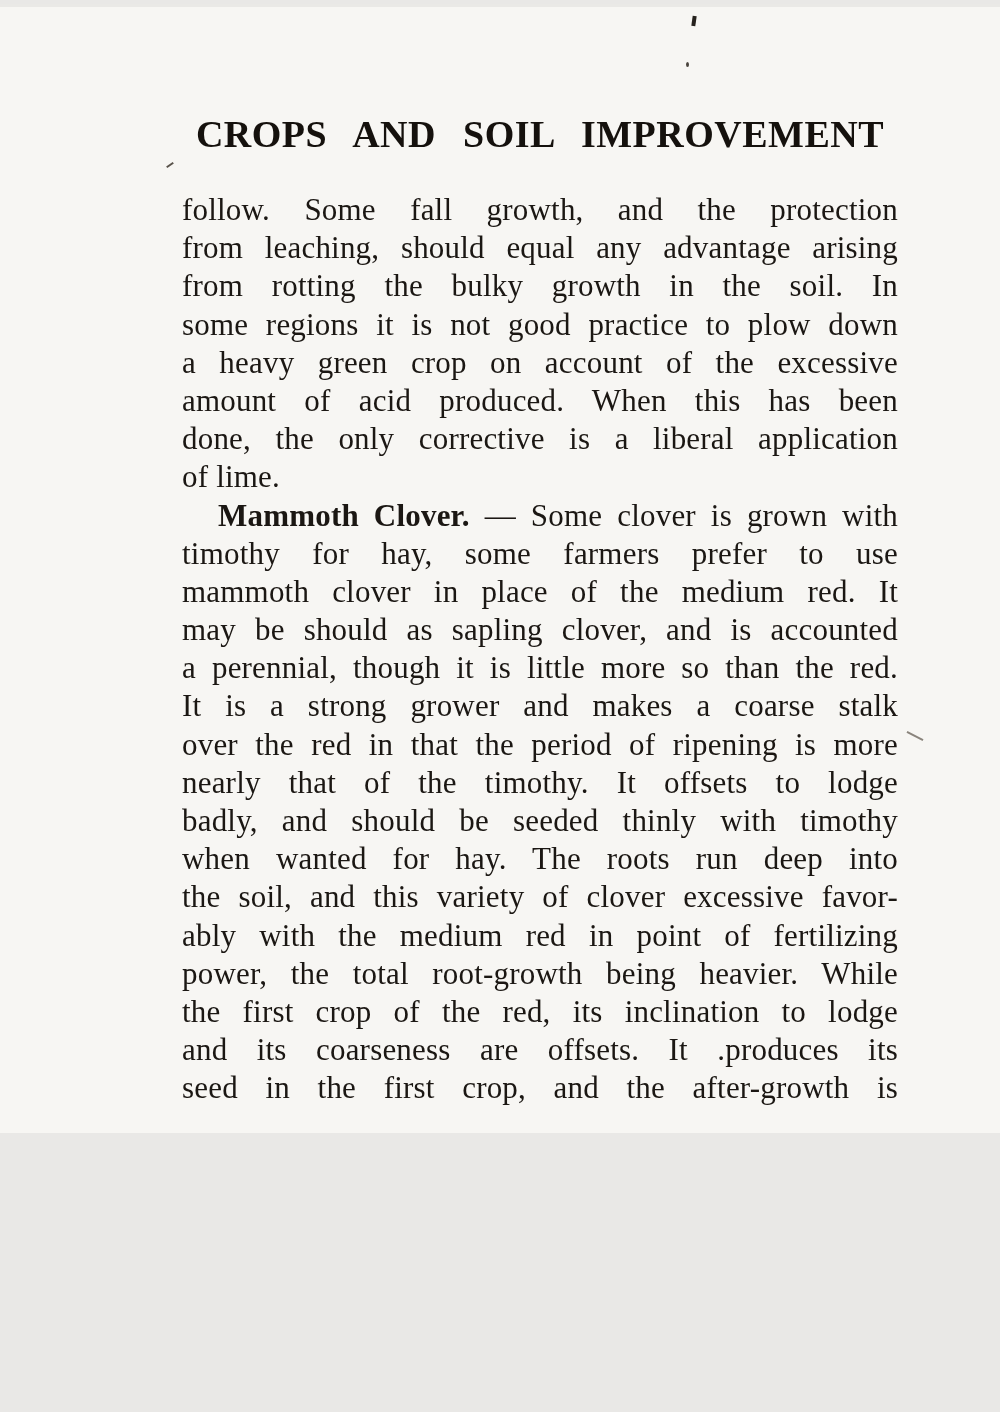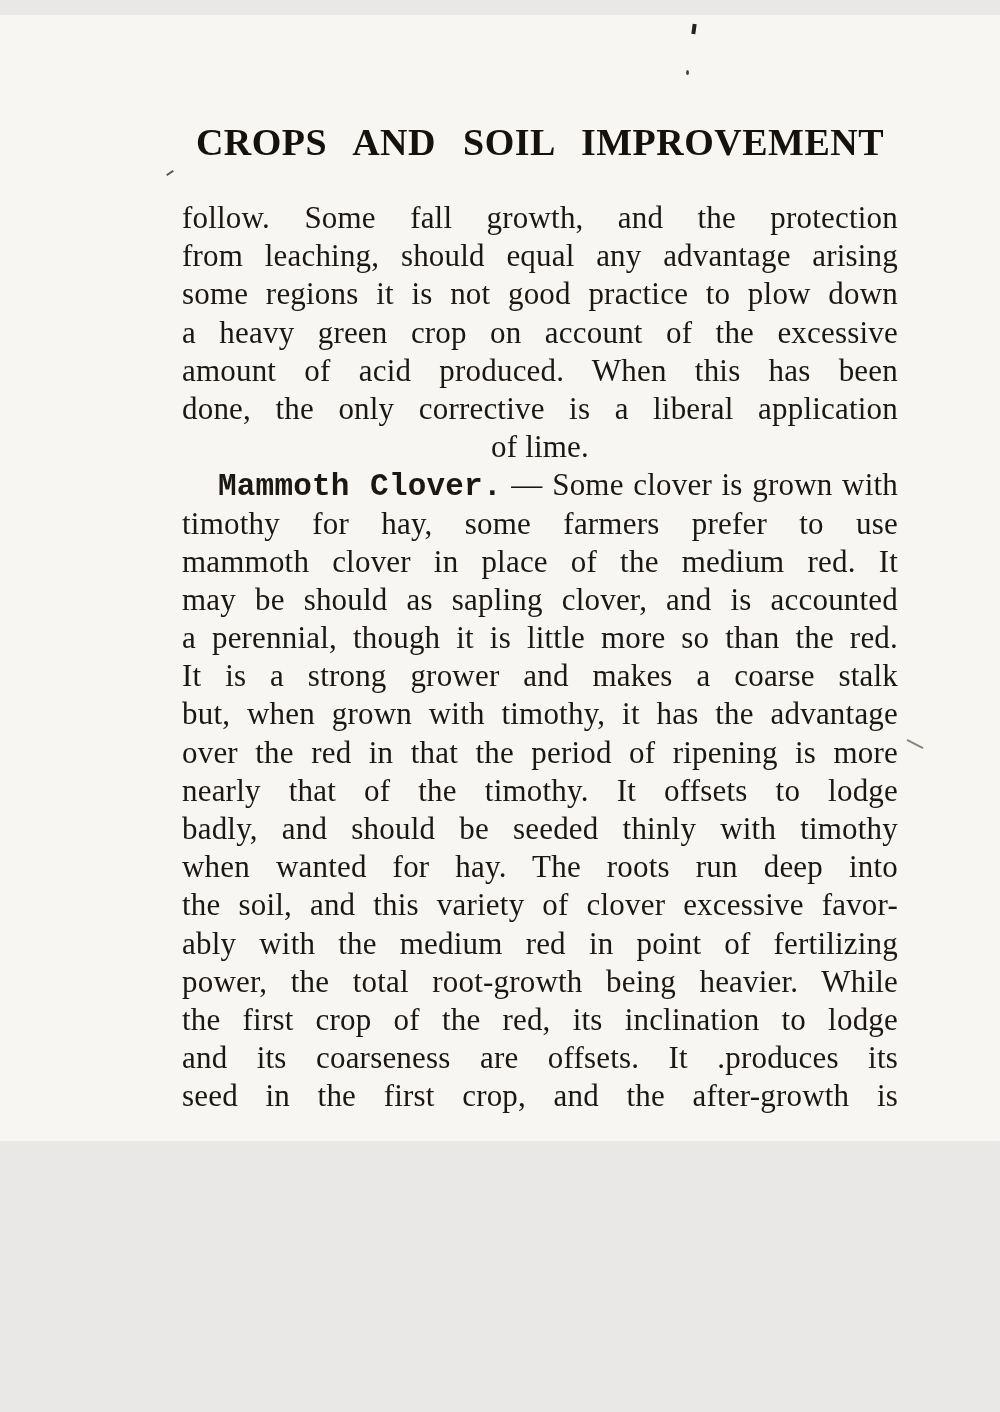--- a/index.html
+++ b/index.html
@@ -4,21 +4,21 @@
 <style>
   html, body {
     margin: 0;
     padding: 0;
     background: #e9e8e6;
   }
   .page {
     position: relative;
     width: 1000px;
     height: 1129px;
-    margin: 12px auto;
+    margin: 4px auto;
     background: #f7f6f3;
     overflow: hidden;
     font-family: "Liberation Serif", "DejaVu Serif", serif;
     color: #1b1713;
   }
   
   .scan-edge-top {
     position: absolute;
     top: 0; left: 0;
     width: 100%; height: 3px;
@@ -41,32 +41,31 @@
     position: absolute;
     top: 187px;
     left: 182px;
     width: 716px;
     font-size: 31px;
     line-height: 38.2px;
     letter-spacing: 0.2px;
   }
   .line {
     height: 38.2px;
-    text-align: center;
+    text-align: left;
   }
   .line.j {
     text-align: justify;
     text-align-last: justify;
   }
   .line.indent {
     text-indent: 36px;
   }
   .lead {
     font-weight: 700;
-    font-family: Liberation Mono, monospace;
   }
   .pagenum {
     position: absolute;
     top: 1170px;
     left: 182px;
     width: 716px;
     text-align: left;
     font-size: 27px;
     letter-spacing: 2px;
     color: #8b5cf6;
@@ -86,34 +85,34 @@
 <body>
 
 <div class="page">
   <div class="scan-edge-top"></div>
 
   <h1 class="title">CROPS AND SOIL IMPROVEMENT</h1>
 
   <div class="body-text">
     <div class="line j">follow.  Some fall growth, and the protection</div>
     <div class="line j">from leaching, should equal any advantage arising</div>
+    <div class="line j">from rotting the bulky growth in the soil.  In</div>
     <div class="line j">some regions it is not good practice to plow down</div>
     <div class="line j">a heavy green crop on account of the excessive</div>
     <div class="line j">amount of acid produced.  When this has been</div>
     <div class="line j">done, the only corrective is a liberal application</div>
     <div class="line">of lime.</div>
 
     <div class="line j indent"><span class="lead">Mammoth Clover.</span><span> — Some clover is grown with</span></div>
 
     <div class="line j">timothy for hay, some farmers prefer to use</div>
     <div class="line j">mammoth clover in place of the medium red.  It</div>
     <div class="line j">may be should as sapling clover, and is accounted</div>
     <div class="line j">a perennial, though it is little more so than the red.</div>
     <div class="line j">It is a strong grower and makes a coarse stalk</div>
-    <div class="line j">but, when grown with timothy, it has the advantage</div>
     <div class="line j">over the red in that the period of ripening is more</div>
     <div class="line j">nearly that of the timothy.  It offsets to lodge</div>
     <div class="line j">badly, and should be seeded thinly with timothy</div>
     <div class="line j">when wanted for hay.  The roots run deep into</div>
     <div class="line j">the soil, and this variety of clover excessive favor-</div>
     <div class="line j">ably with the medium red in point of fertilizing</div>
     <div class="line j">power, the total root-growth being heavier.  While</div>
     <div class="line j">the first crop of the red, its inclination to lodge</div>
     <div class="line j">and its coarseness are offsets.  It .produces its</div>
     <div class="line j">seed in the first crop, and the after-growth is</div>

